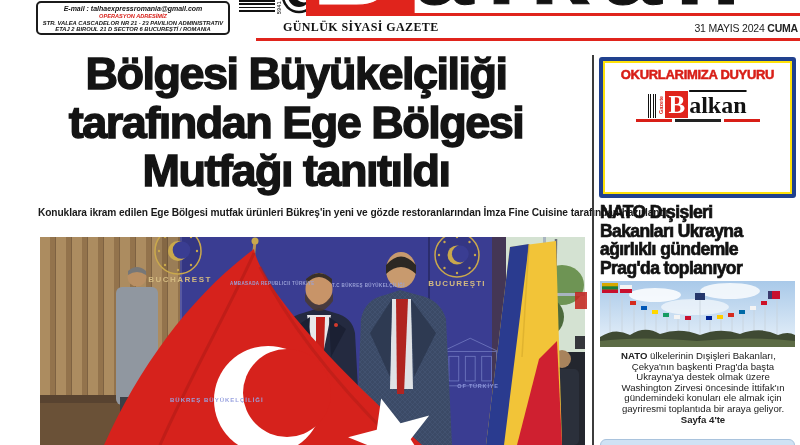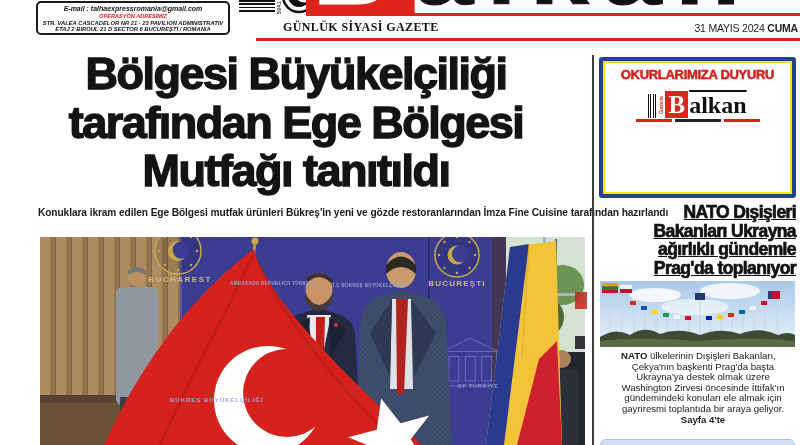--- a/index.html
+++ b/index.html
@@ -79,23 +79,23 @@
   .announce-body { margin-top:5px; padding:0 6px; font-size:8.7px; line-height:10.3px; font-weight:700; color:#1d3c8f; }
   .announce-logo { margin-top:6px; display:flex; align-items:flex-end; justify-content:center; gap:1px; height:30px; }
   .mini-barcode { width:9px; height:24px; background:repeating-linear-gradient(90deg,#111 0 1px,transparent 1px 2.4px); }
   .mini-gazete { writing-mode:vertical-rl; transform:rotate(180deg); font-size:5.5px; font-weight:bold; color:#d81e17; height:26px; }
   .mini-b { background:#e0241c; color:#fff; font-family:"Liberation Serif", serif; font-weight:bold; font-size:25px; line-height:27px; padding:0 3px; }
   .mini-rest { font-family:"Liberation Serif", serif; font-weight:bold; font-size:24px; line-height:26px; color:#111; text-decoration:overline; }
   .mini-bars { display:flex; justify-content:center; gap:3px; margin-top:1px; }
   .mini-bars i { display:block; height:2.5px; }
 
   .nato-headline {
-    left:600px; top:203px; width:196px; text-align:right;
+    left:600px; top:203px; width:196px; text-align:left;
     font-size:17.5px; line-height:18.6px; font-weight:900; color:#121212;
-    letter-spacing:-0.6px;text-decoration:underline; -webkit-text-stroke:0.7px #121212;
+    letter-spacing:-0.6px; -webkit-text-stroke:0.7px #121212;
   }
   .nato-photo { left:600px; top:281px; width:195px; height:66px; overflow:hidden; }
   .nato-body {
     left:602px; top:351px; width:193px; font-size:9.6px; line-height:10.6px;
     color:#222; text-align:center; padding-left:9px; text-indent:-9px;
   }
   .nato-body b { font-weight:800; }
   .bottom-strip { left:600px; top:439px; width:195px; height:7px; background:#cfe2f4; border:1px solid #a9c3dd; border-radius:6px 6px 0 0; }
 </style>
 </head>

